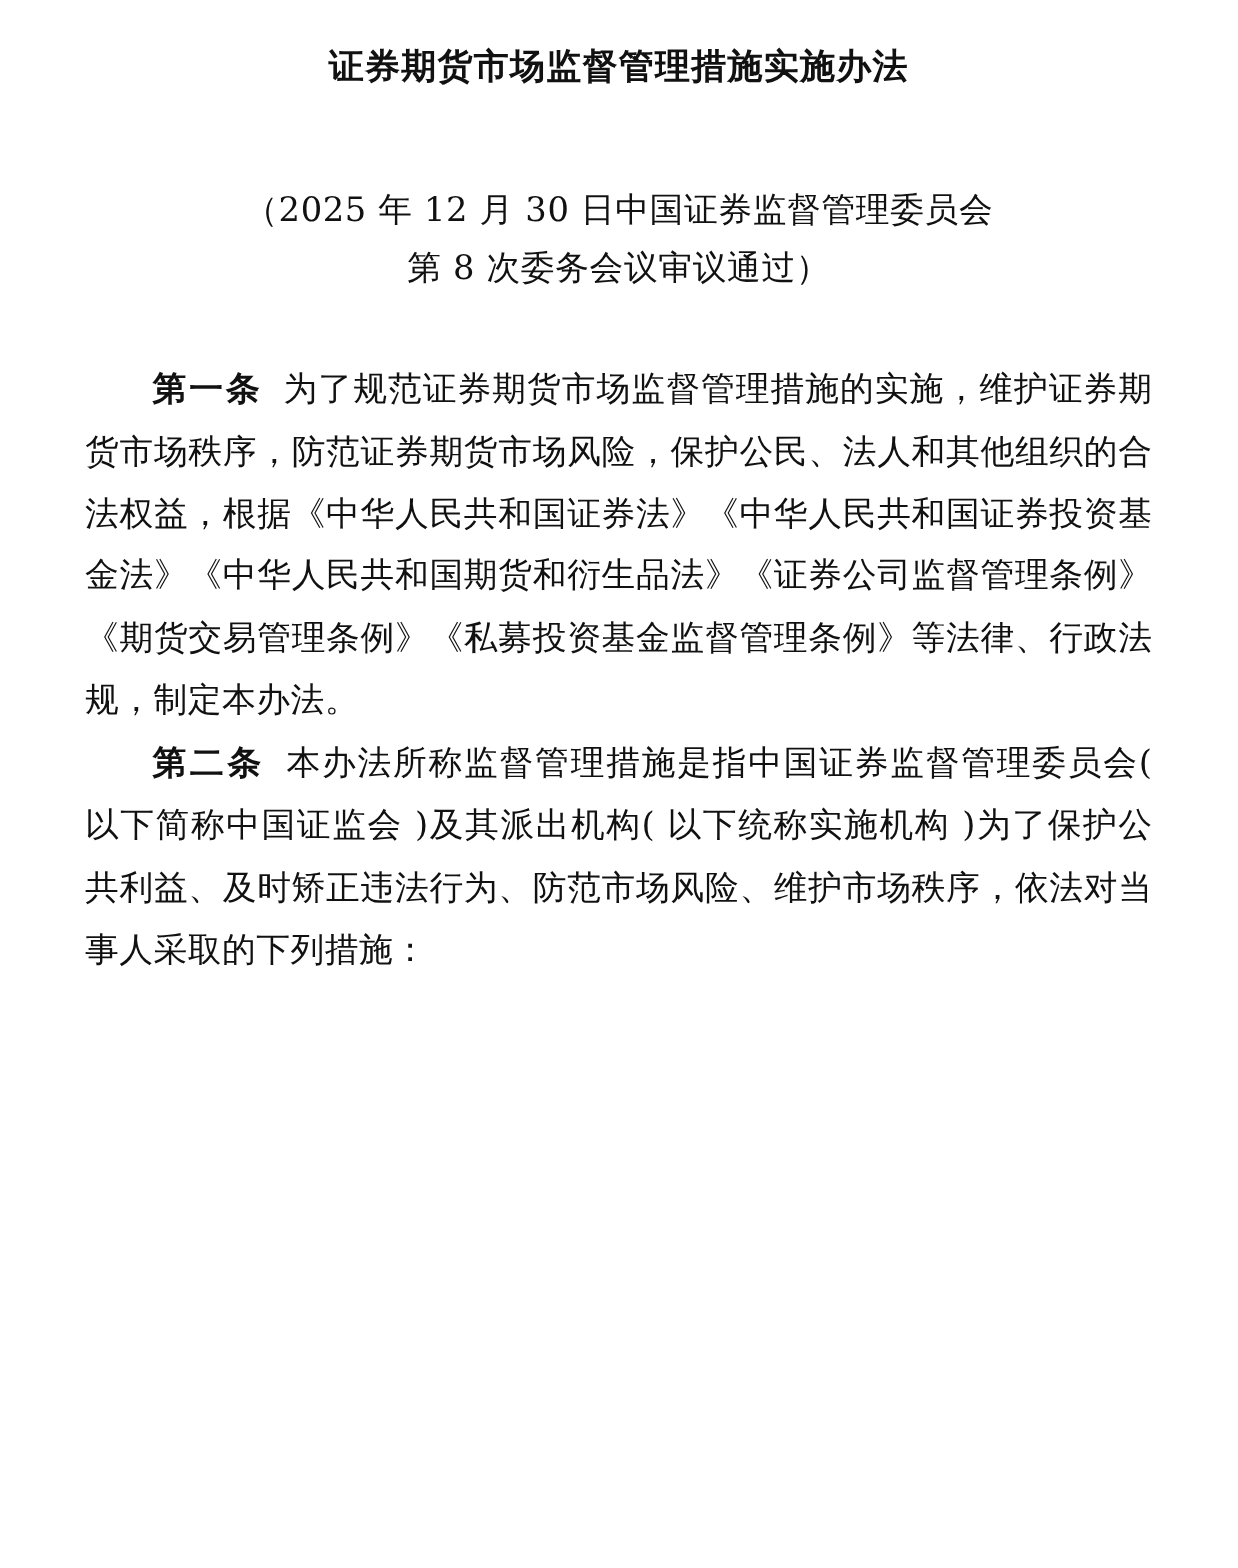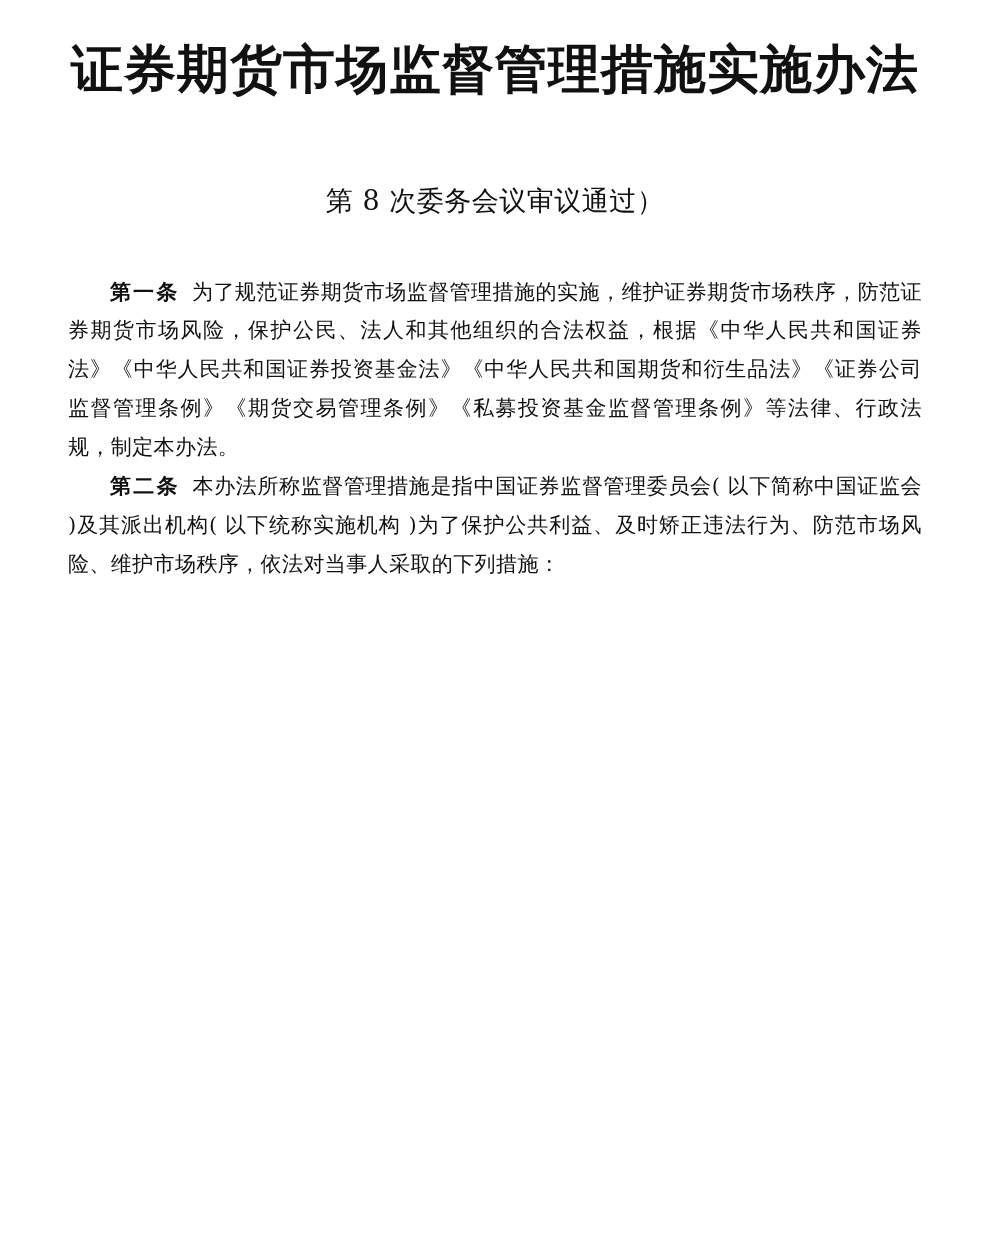--- a/index.html
+++ b/index.html
@@ -16,40 +16,40 @@
   }
   .page {
     width: 990px;
     height: 1254px;
     box-sizing: border-box;
     padding: 26px 68px 0 68px;
     position: relative;
   }
   .doc-title {
     text-align: center;
-    font-size: 52px;
+    font-size: 28px;
     font-weight: bold;
     letter-spacing: 1px;
     line-height: 1.35;
     margin: 8px 0 0 0;
     font-family: "DejaVu Serif", "Liberation Serif", serif;
   }
   .promulgation {
     margin-top: 74px;
     text-align: center;
     font-size: 27px;
     line-height: 1.72;
     letter-spacing: 0.5px;
   }
   .promulgation .line {
     display: block;
   }
   .body-text {
     margin-top: 48px;
-    font-size: 21px;
+    font-size: 27px;
     line-height: 1.85;
     letter-spacing: 0.4px;
     text-align: justify;
     text-justify: inter-ideograph;
   }
   .article {
     margin: 0 0 0 0;
     text-indent: 2em;
     text-align: justify;
     text-justify: inter-ideograph;
@@ -76,20 +76,21 @@
   }
 </style>
 </head>
 <body>
 
 <div class="page">
 
   <h1 class="doc-title">证券期货市场监督管理措施实施办法</h1>
 
   <div class="promulgation">
+    <span class="line">（2025 年 12 月 30 日中国证券监督管理委员会</span>
     <span class="line">第 8 次委务会议审议通过）</span>
   </div>
 
   <div class="body-text">
 
     <p class="article">
       <span class="article-label">第一条</span><span class="article-gap"></span><span>为了规范证券期货市场监督管理措施的实施，维护证券期货市场秩序，防范证券期货市场风险，保护公民、法人和其他组织的合法权益，根据《中华人民共和国证券法》《中华人民共和国证券投资基金法》《中华人民共和国期货和衍生品法》《证券公司监督管理条例》《期货交易管理条例》《私募投资基金监督管理条例》等法律、行政法规，制定本办法。</span>
     </p>
 
     <p class="article">

